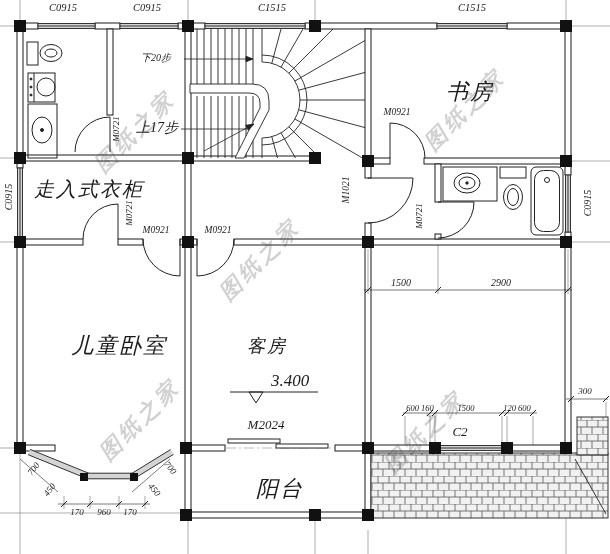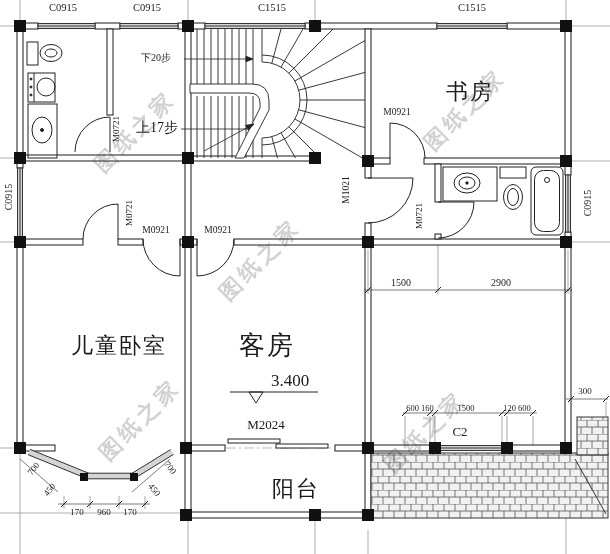--- a/index.html
+++ b/index.html
@@ -1,17 +1,17 @@
 <!DOCTYPE html>
 <html><head>
 <meta charset="utf-8">
 <style>
   html,body{margin:0;padding:0;background:#fff;}
   #plan-root{position:relative;width:610px;height:554px;background:#fff;overflow:hidden;
-             font-family:"Liberation Serif",serif;color:#1b1b1b;}
+             font-family:"Liberation Serif",serif;color:#1b1b1b;font-style:italic;}
   #plan-root svg{position:absolute;left:0;top:0;}
   .lbl{position:absolute;transform:translate(-50%,-50%);white-space:nowrap;line-height:1;
        font-family:"Liberation Serif",serif;color:#1b1b1b;}
   .cn{letter-spacing:2px;}
   .rot{transform:translate(-50%,-50%) rotate(-90deg);}
   .rotl{transform:translate(-50%,-50%) rotate(-52deg);}
   .rotr{transform:translate(-50%,-50%) rotate(52deg);}
   .wm{position:absolute;transform:translate(-50%,-50%) rotate(-45deg);
       font-size:22px;font-weight:bold;letter-spacing:4px;color:rgba(70,70,70,0.25);
       font-family:"Liberation Serif",serif;white-space:nowrap;}
@@ -304,24 +304,25 @@
 
 <div class="lbl rot" style="left:116px;top:129px;font-size:9px">M0721</div>
 <div class="lbl rot" style="left:129px;top:213px;font-size:9px">M0721</div>
 <div class="lbl" style="left:156px;top:231px;font-size:9.5px">M0921</div>
 <div class="lbl" style="left:218px;top:231px;font-size:9.5px">M0921</div>
 <div class="lbl" style="left:397px;top:113px;font-size:9.5px">M0921</div>
 <div class="lbl rot" style="left:347px;top:190px;font-size:9.5px">M1021</div>
 <div class="lbl rot" style="left:419px;top:216px;font-size:9px">M0721</div>
 <div class="lbl" style="left:266px;top:424px;font-size:13px">M2024</div>
 
+<div class="lbl cn" style="left:89px;top:189px;font-size:20px">走入式衣柜</div>
 <div class="lbl cn" style="left:470px;top:92px;font-size:22px">书房</div>
 <div class="lbl cn" style="left:119px;top:346px;font-size:22px">儿童卧室</div>
-<div class="lbl cn" style="left:267px;top:346px;font-size:26px">客房</div>
-<div class="lbl cn" style="left:296px;top:489px;font-size:22px">阳台</div>
+<div class="lbl cn" style="left:267px;top:346px;font-size:18px">客房</div>
+<div class="lbl cn" style="left:280px;top:489px;font-size:22px">阳台</div>
 
 <div class="lbl" style="left:290px;top:380px;font-size:17px">3.400</div>
 
 <div class="lbl" style="left:401px;top:283px;font-size:10px">1500</div>
 <div class="lbl" style="left:501px;top:283px;font-size:10px">2900</div>
 <div class="lbl" style="left:420px;top:408px;font-size:8.5px">600 160</div>
 <div class="lbl" style="left:466px;top:408px;font-size:8.5px">1500</div>
 <div class="lbl" style="left:517px;top:408px;font-size:8.5px">120 600</div>
 <div class="lbl" style="left:585px;top:391px;font-size:9px">300</div>
 <div class="lbl rotl" style="left:34px;top:469px;font-size:9px">700</div>

